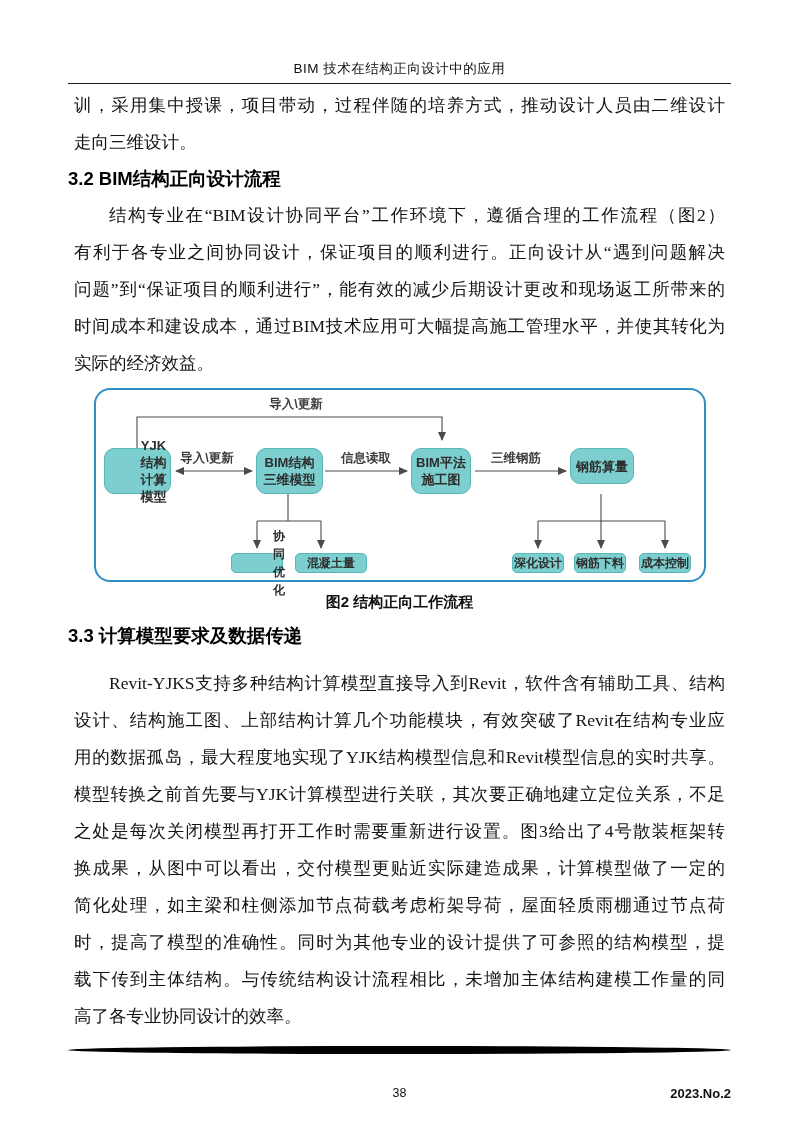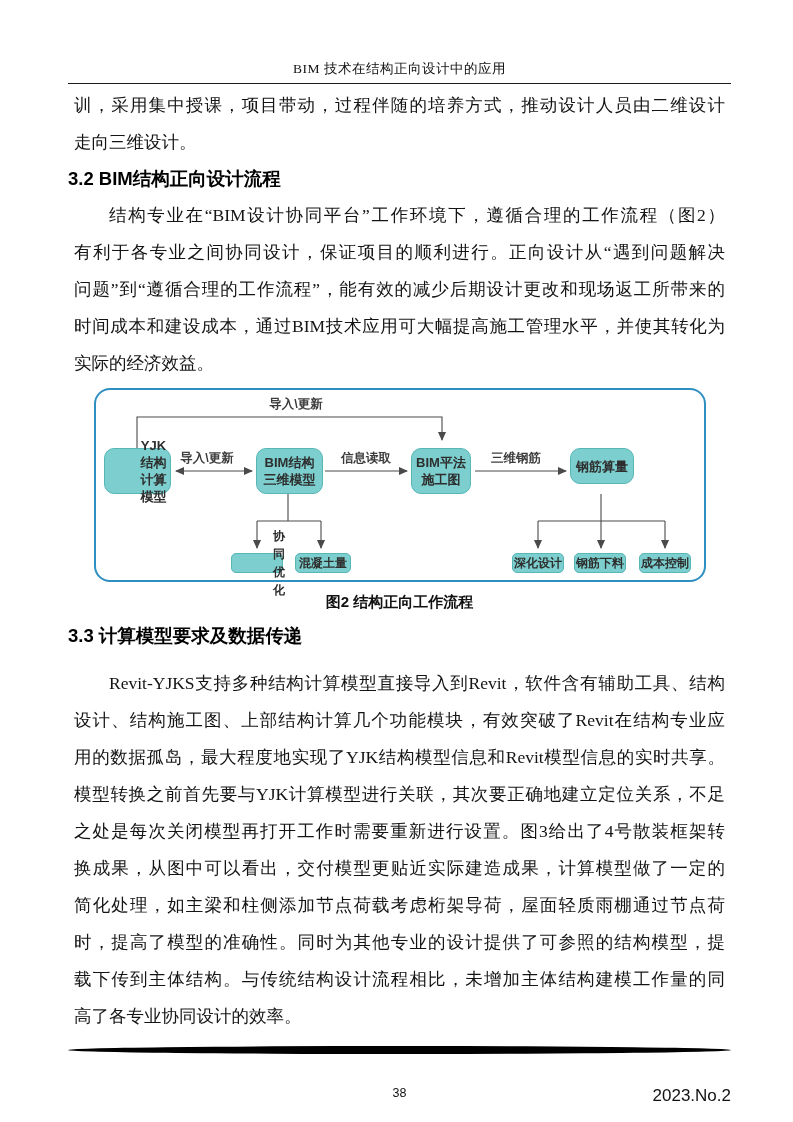--- a/index.html
+++ b/index.html
@@ -9,21 +9,21 @@
     position:relative;
     font-family:"Liberation Serif","DejaVu Serif",serif;
     color:#1a1a1a;
     overflow:hidden;
   }
   .content { position:absolute; left:68px; top:0; width:663px; }
 
   .page-header {
     margin-top:60px;
     text-align:center;
-    font-family:Liberation Serif, serif;
+    font-family:Liberation Sans, sans-serif;
     font-size:13.5px;
     color:#111;
     letter-spacing:0.5px;
   }
   .header-rule { border-bottom:1.6px solid #1c1c1c; margin-top:5px; }
 
   .para { margin:6px; }
   .para .line {
     font-size:17.5px;
     line-height:37px;
@@ -99,21 +99,22 @@
     width:663px; height:18px;
     font-family:"Liberation Sans","DejaVu Sans",sans-serif;
     color:#111;
   }
   .footer-row .page-num {
     position:absolute; left:50%; transform:translateX(-50%);
     font-size:12.5px;
   }
   .footer-row .issue {
     position:absolute; right:0;
-    font-size:17px;
+    font-size:13px;
+    font-weight:bold;
   }
 </style>
 </head>
 <body>
 
 <div class="page">
   <div class="content">
 
     <div class="page-header">BIM 技术在结构正向设计中的应用</div>
     <div class="header-rule"></div>
@@ -121,21 +122,21 @@
     <div class="para p1">
         <div class="line">训，采用集中授课，项目带动，过程伴随的培养方式，推动设计人员由二维设计</div>
         <div class="line last">走向三维设计。</div>
       </div>
 
     <div class="h-section">3.2 BIM结构正向设计流程</div>
 
     <div class="para">
         <div class="line indent">结构专业在“BIM设计协同平台”工作环境下，遵循合理的工作流程（图2）</div>
         <div class="line">有利于各专业之间协同设计，保证项目的顺利进行。正向设计从“遇到问题解决</div>
-        <div class="line">问题”到“遵循合理的工作流程”，能有效的减少后期设计更改和现场返工所带来的</div>
+        <div class="line">问题”到“保证项目的顺利进行”，能有效的减少后期设计更改和现场返工所带来的</div>
         <div class="line">时间成本和建设成本，通过BIM技术应用可大幅提高施工管理水平，并使其转化为</div>
         <div class="line last">实际的经济效益。</div>
       </div>
 
     <div class="diagram" id="flow-diagram">
       <svg width="608" height="190" viewBox="0 0 608 190">
         <defs>
           <marker id="ah" markerWidth="9" markerHeight="8" refX="8" refY="4" orient="auto" markerUnits="userSpaceOnUse">
             <path d="M0,0 L9,4 L0,8 z" fill="#4a4a4a"></path>
           </marker>
@@ -168,21 +169,21 @@
         <div class="node" style="left: 315px; top: 58px; width: 60px; height: 46px;">
           <div>BIM平法</div>
           <div>施工图</div>
         </div>
         <div class="node" style="left: 474px; top: 58px; width: 64px; height: 36px;">
           <div>钢筋算量</div>
         </div>
         <div class="node small" style="left: 135px; top: 163px; width: 52px; height: 20px; padding-left: 44px;">
           <div>协同优化</div>
         </div>
-        <div class="node small" style="left: 199px; top: 163px; width: 56px; height: 20px;">
+        <div class="node small" style="left: 199px; top: 163px; width: 72px; height: 20px;">
           <div>混凝土量</div>
         </div>
         <div class="node small" style="left: 416px; top: 163px; width: 52px; height: 20px;">
           <div>深化设计</div>
         </div>
         <div class="node small" style="left: 478px; top: 163px; width: 52px; height: 20px;">
           <div>钢筋下料</div>
         </div>
         <div class="node small" style="left: 543px; top: 163px; width: 52px; height: 20px;">
           <div>成本控制</div>

